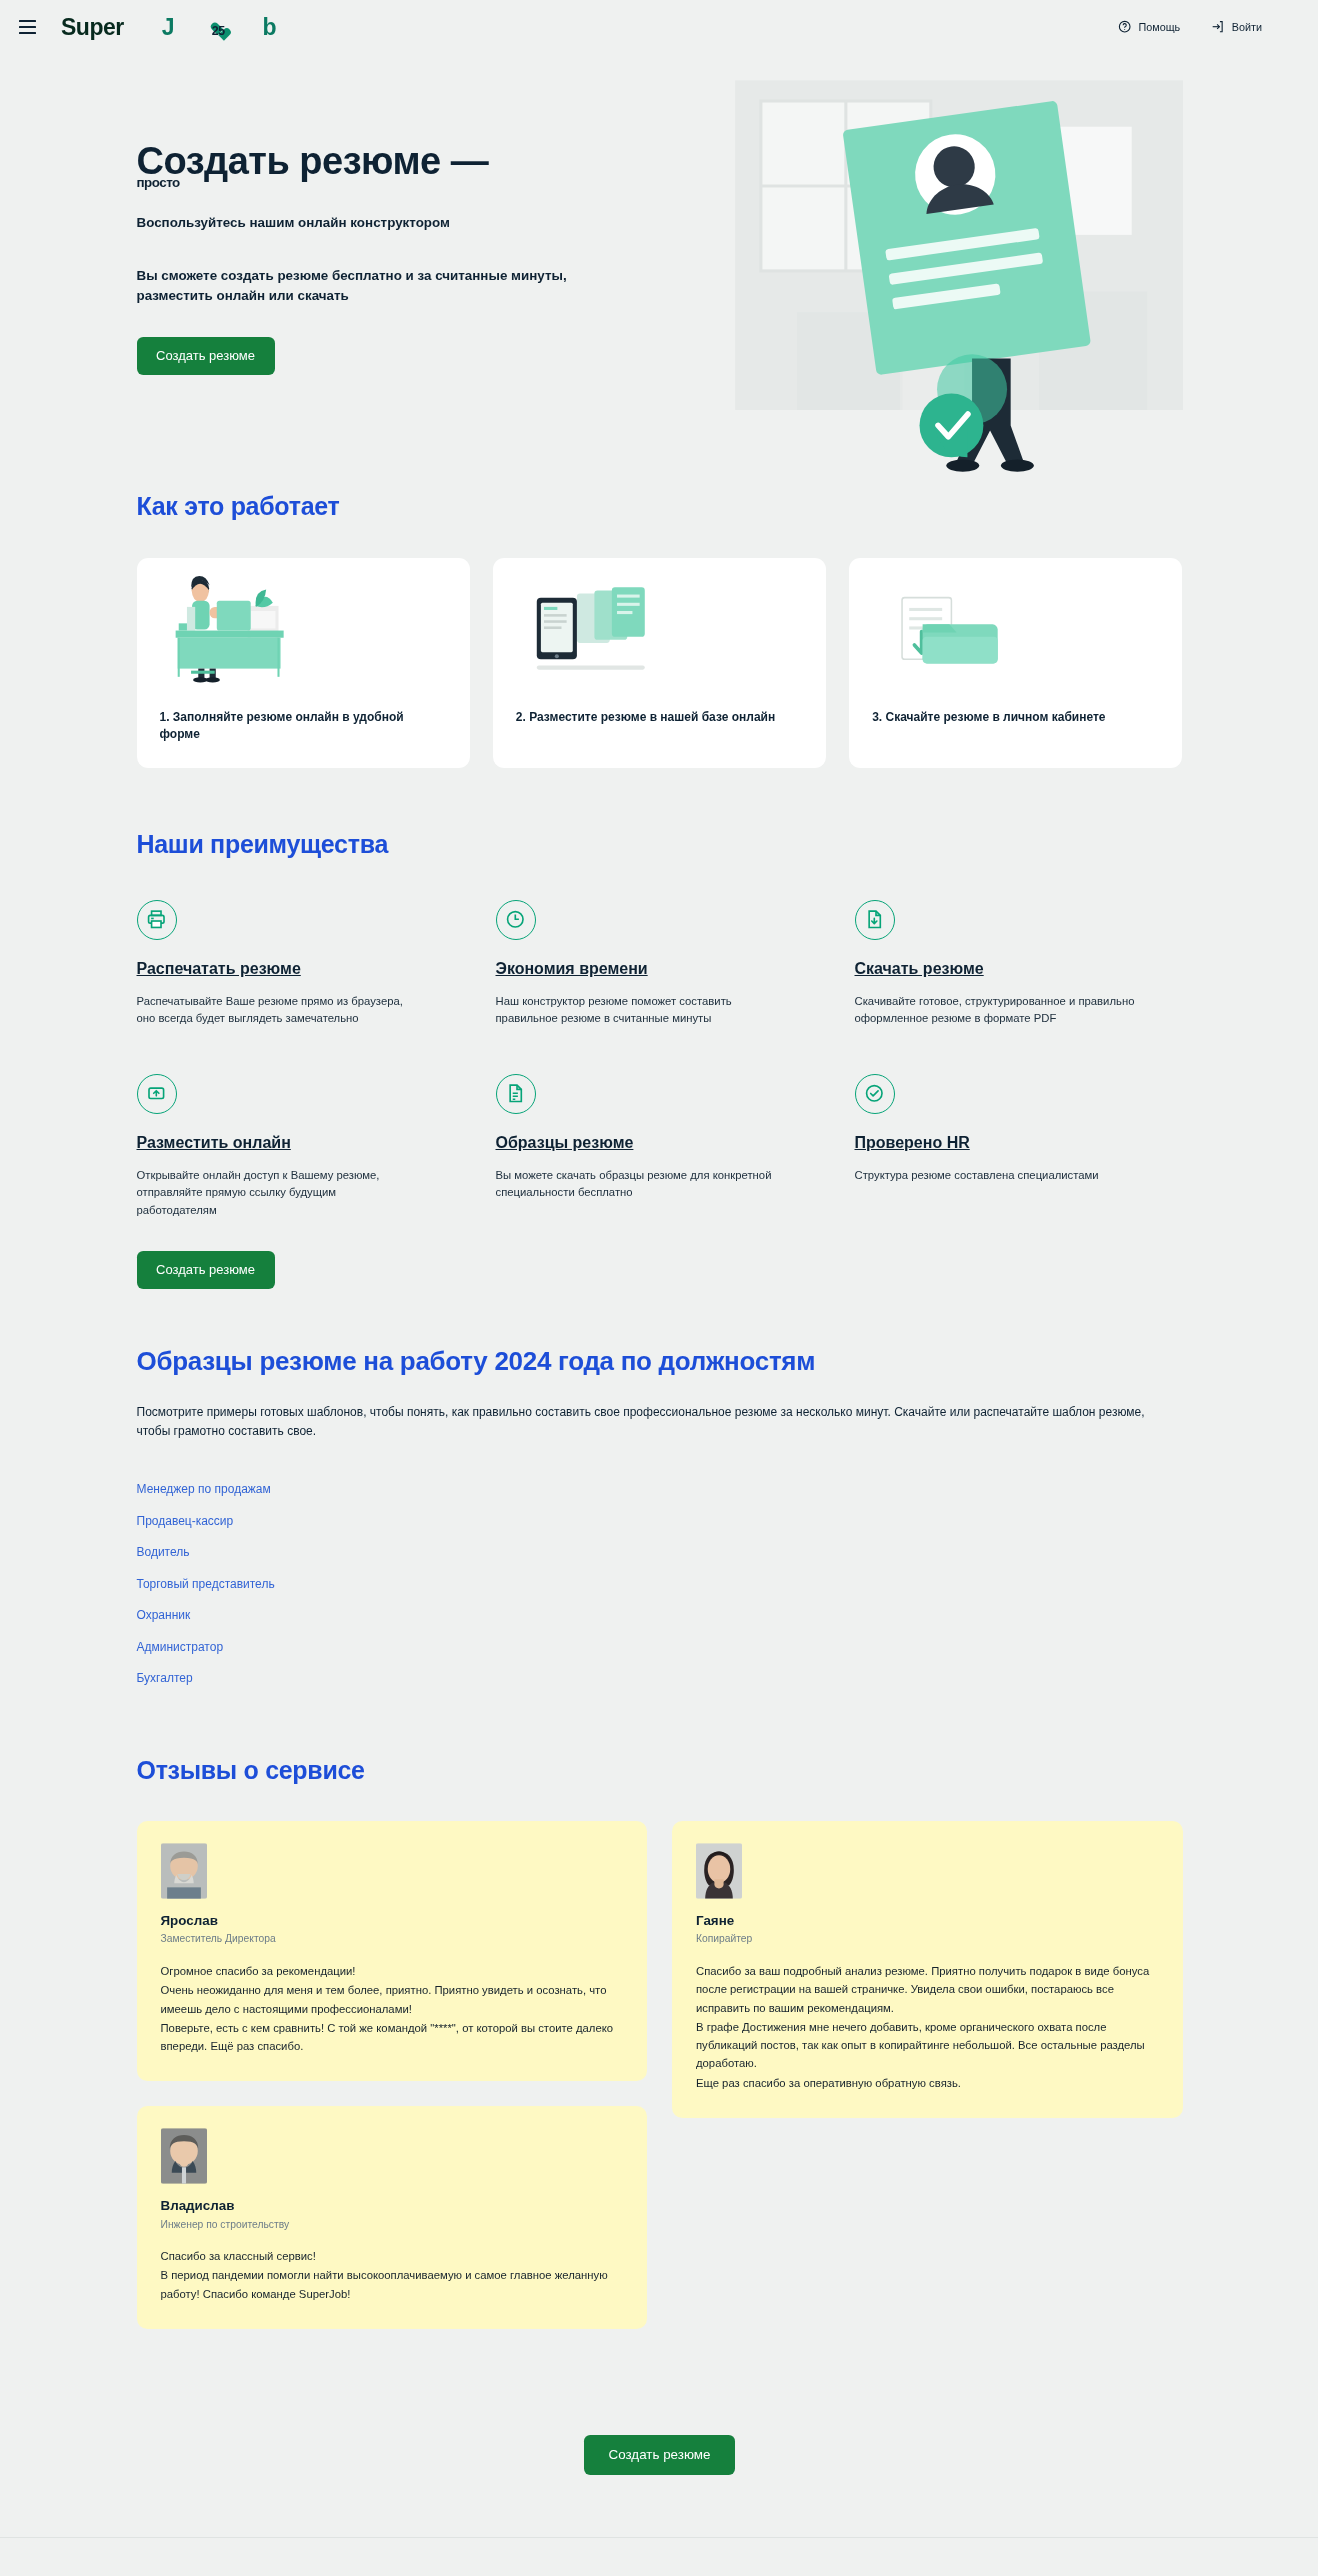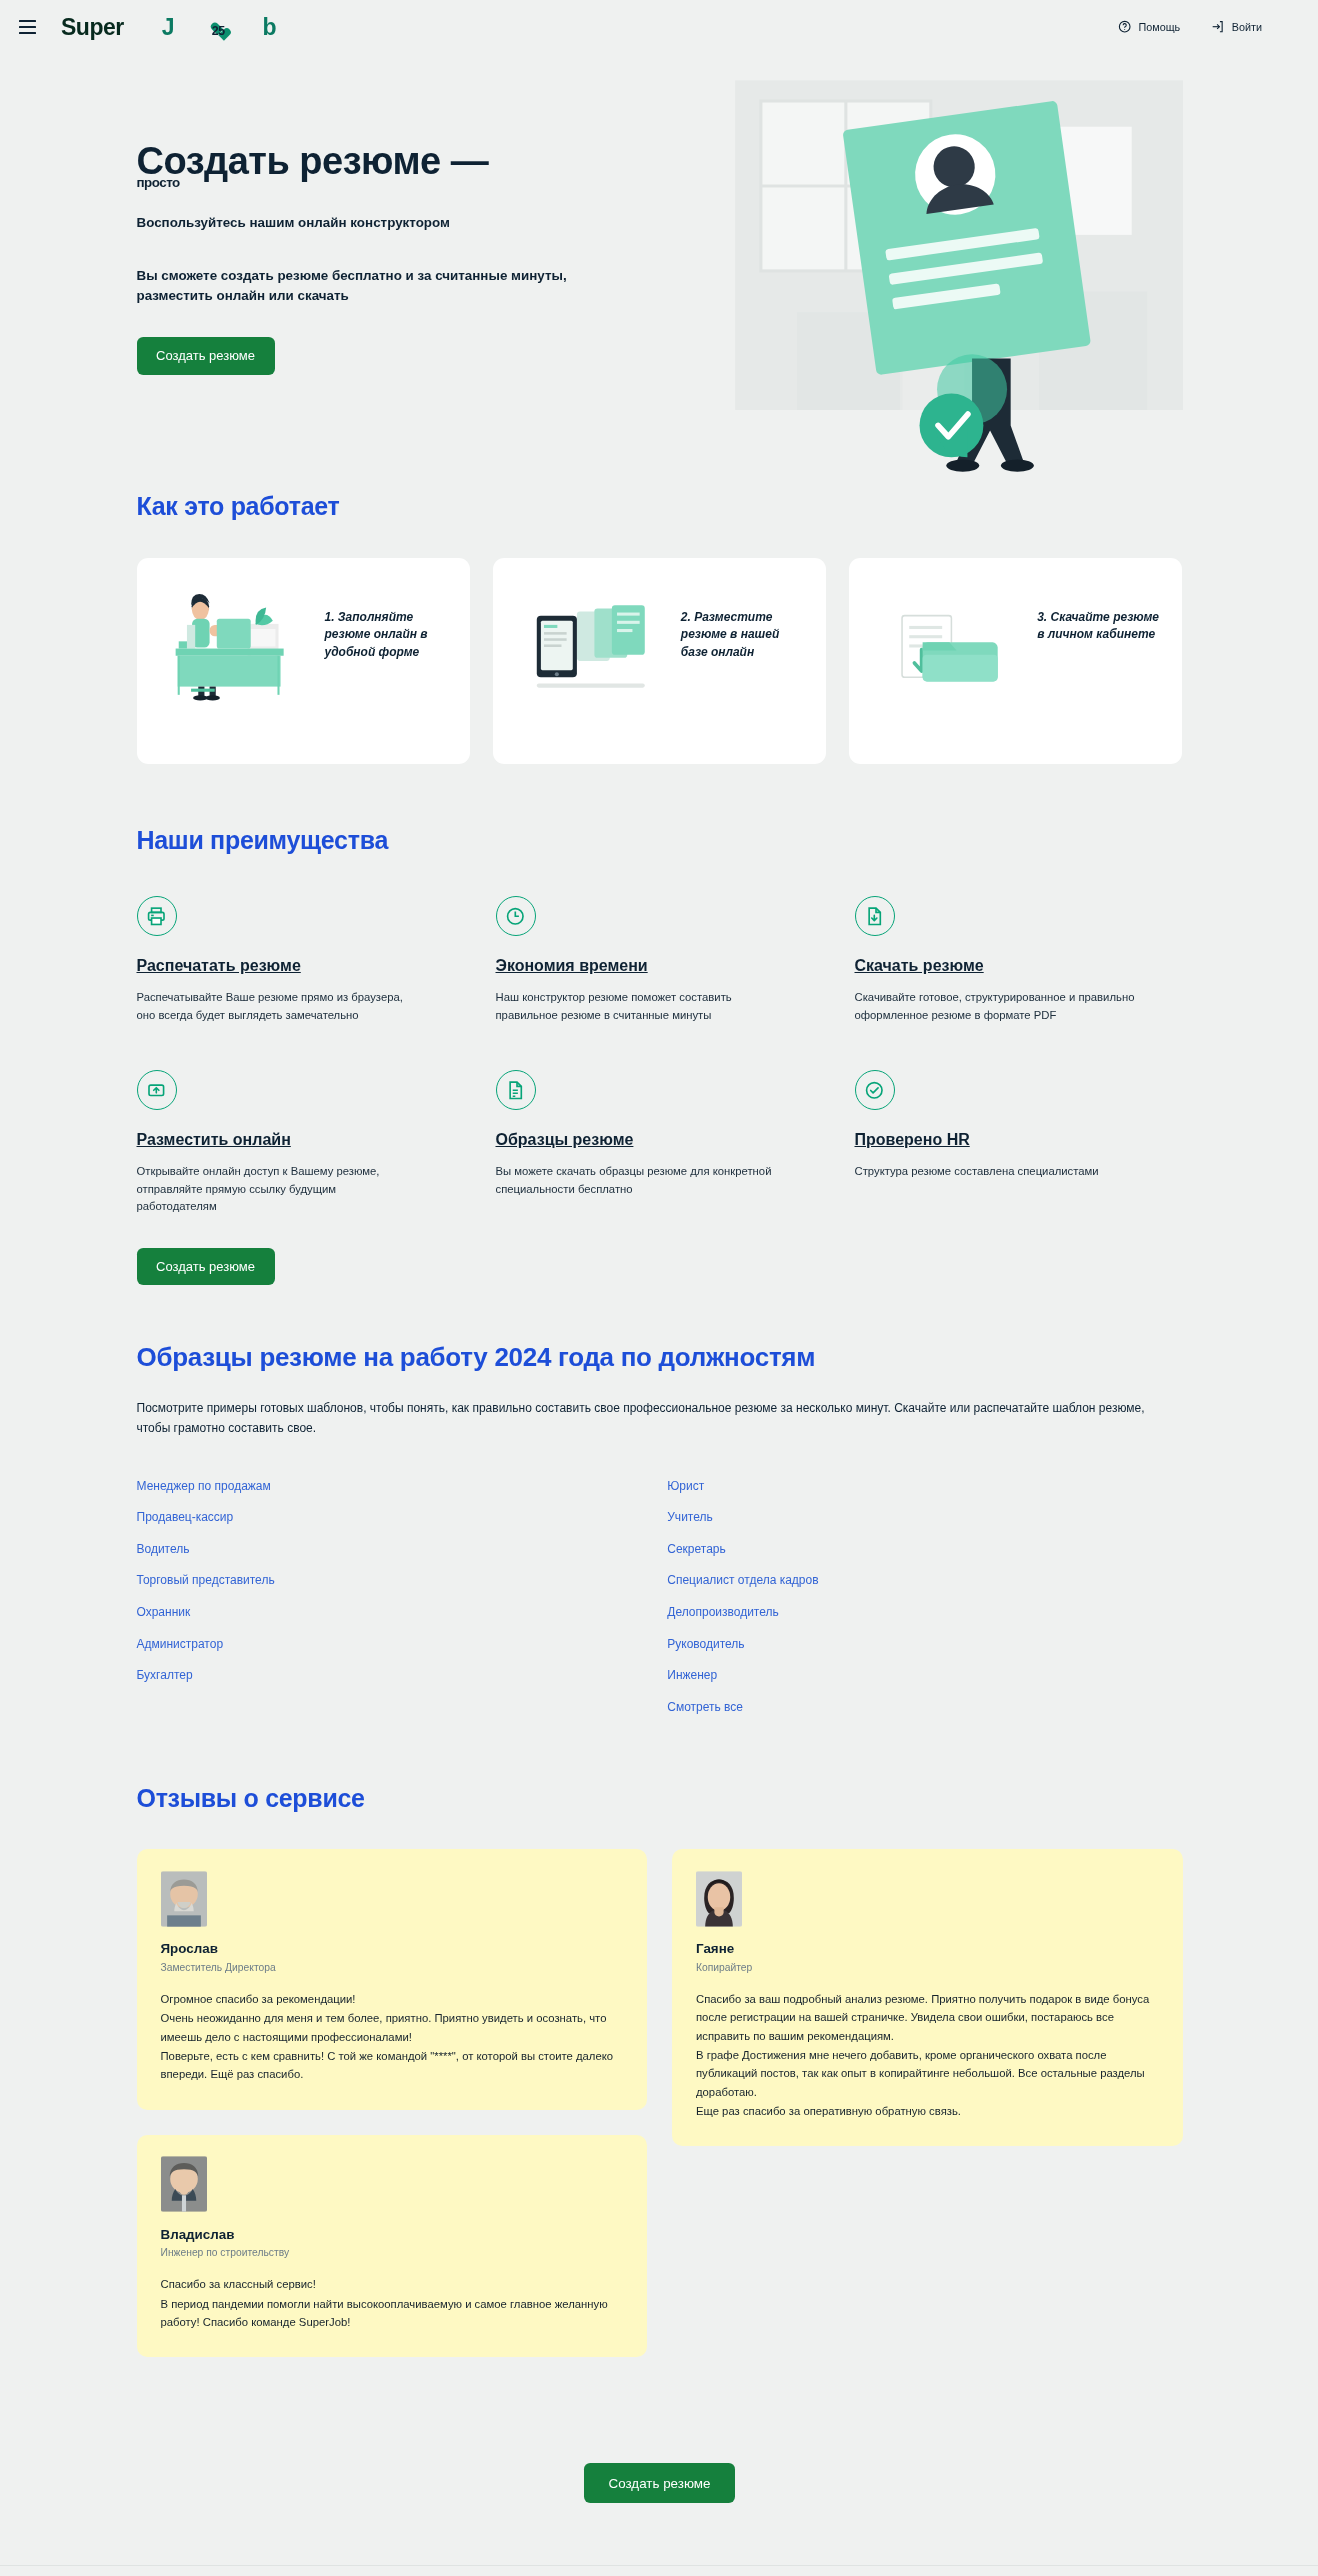--- a/index.html
+++ b/index.html
@@ -64,22 +64,22 @@
 
   
   h2.sect {
     font-size: 25px; font-weight: 700; letter-spacing: -0.3px; color: #1d4ed8;
   }
 
   
   .how { margin-top: 10.3px; }
   .how-cards { display: flex; gap: 23px; margin-top: 37px; }
   .how-card {
-    flex: 1; background: #fff; border-radius: 11.3px; padding: 30px 23px 24px;
-    min-height: 206px; display: flex;  font-style: italic;
+    flex: 1; background: #fff; border-radius: 11.3px; padding: 12px 23px 24px;
+    min-height: 206px; display: flex; flex-direction: column;
   }
   .how-img { height: 118px; display: flex; align-items: center; }
   .how-cap { font-size: 12px; font-weight: 700; line-height: 1.45; margin-top: 20.6px; }
 
   
   .adv { margin-top: 62px; }
   .adv-grid { display: grid; grid-template-columns: repeat(3, 1fr); column-gap: 31px;
               row-gap: 46px; margin-top: 41px; }
   .adv-ico {
     width: 40px; height: 40px; border-radius: 50%; border: 1.5px solid #06a478;
@@ -359,30 +359,20 @@
       <div class="samples-cols">
         <div>
           <a>Менеджер по продажам</a>
           <a>Продавец-кассир</a>
           <a>Водитель</a>
           <a>Торговый представитель</a>
           <a>Охранник</a>
           <a>Администратор</a>
           <a>Бухгалтер</a>
         </div>
-        <div>
-          <a>Юрист</a>
-          <a>Учитель</a>
-          <a>Секретарь</a>
-          <a>Специалист отдела кадров</a>
-          <a>Делопроизводитель</a>
-          <a>Руководитель</a>
-          <a>Инженер</a>
-          <a>Смотреть все</a>
-        </div>
       </div>
     </section>
 
     <section class="reviews">
       <h2 class="sect">Отзывы о сервисе</h2>
       <div class="rev-grid">
 
         <div>
           <div class="rev-card">
             <div class="rev-ava">

